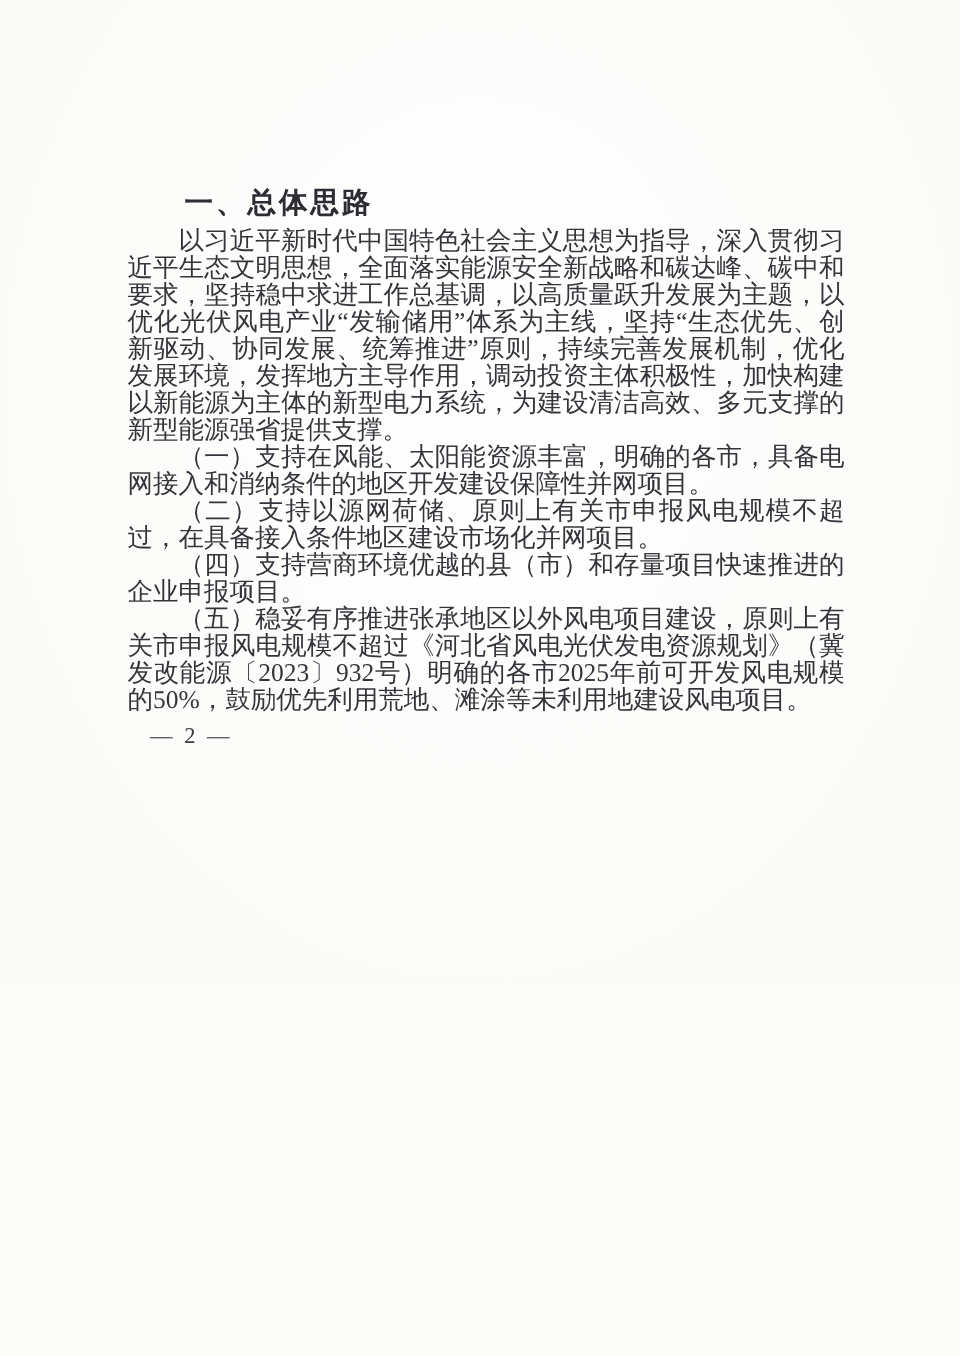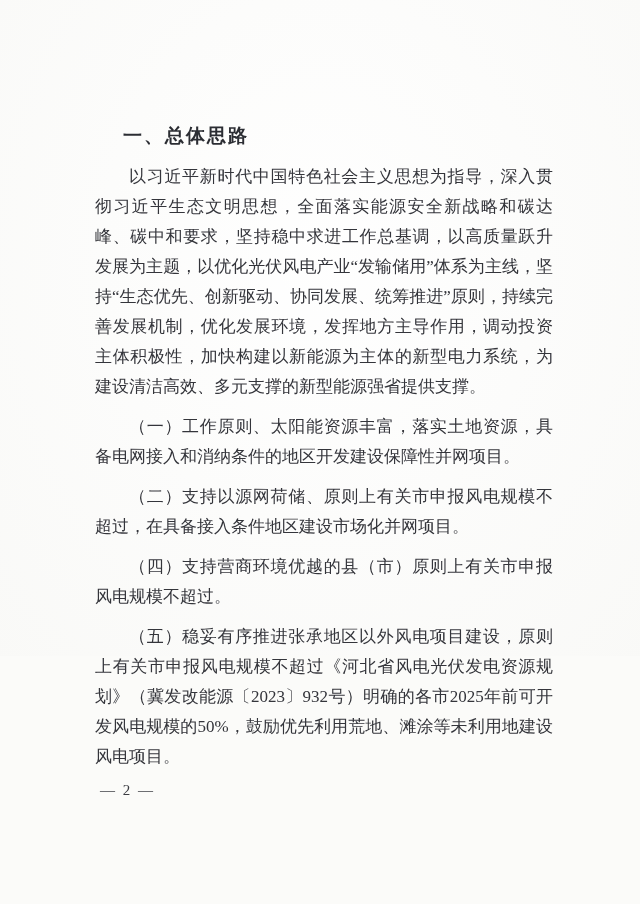--- a/index.html
+++ b/index.html
@@ -29,23 +29,23 @@
     margin: 0;
     font-family: "Liberation Sans", sans-serif;
     font-weight: 700;
     font-size: 19px;
     line-height: 31.5px;
     letter-spacing: 2px;
     color: #2b2d33;
     text-indent: 2em;
   }
   .para {
-    margin: 10px;
+    margin: 0;
     font-size: 17px;
-    line-height: 30px;
+    line-height: 18px;
     text-align: justify;
     text-indent: 2em;
     color: #34353b;
   }
   .page-number {
     margin-top: 7px;
     margin-left: 15px;
     font-size: 15px;
     letter-spacing: 2px;
     color: #3a3b41;
@@ -55,25 +55,25 @@
 <body>
 
 <div class="page">
   <div class="content">
 
     <h2 class="heading">一、总体思路</h2>
 
     <p class="para">以习近平新时代中国特色社会主义思想为指导，深入贯彻习近平生态文明思想，全面落实能源安全新战略和碳达峰、碳中和要求，坚持稳中求进工作总基调，以高质量跃升发展为主题，以优化光伏风电产业“发输储用”体系为主线，坚持“生态优先、创新驱动、协同发展、统筹推进”原则，持续完善发展机制，优化发展环境，发挥地方主导作用，调动投资主体积极性，加快构建以新能源为主体的新型电力系统，为建设清洁高效、多元支撑的新型能源强省提供支撑。</p>
 
 
-    <p class="para">（一）工作原则、太阳能资源丰富，落实土地资源，具备电网接入和消纳条件的地区开发建设保障性并网项目。</p>
+    <p class="para">（一）支持在风能、太阳能资源丰富，明确的各市，具备电网接入和消纳条件的地区开发建设保障性并网项目。</p>
 
     <p class="para">（二）支持以源网荷储、原则上有关市申报风电规模不超过，在具备接入条件地区建设市场化并网项目。</p>
 
 
-    <p class="para">（四）支持营商环境优越的县（市）原则上有关市申报风电规模不超过。</p>
+    <p class="para">（四）支持营商环境优越的县（市）和存量项目快速推进的企业申报项目。</p>
 
     <p class="para">（五）稳妥有序推进张承地区以外风电项目建设，原则上有关市申报风电规模不超过《河北省风电光伏发电资源规划》（冀发改能源〔2023〕932号）明确的各市2025年前可开发风电规模的50%，鼓励优先利用荒地、滩涂等未利用地建设风电项目。</p>
 
     <div class="page-number">— 2 —</div>
 
   </div>
 </div>
 
 </body></html>

